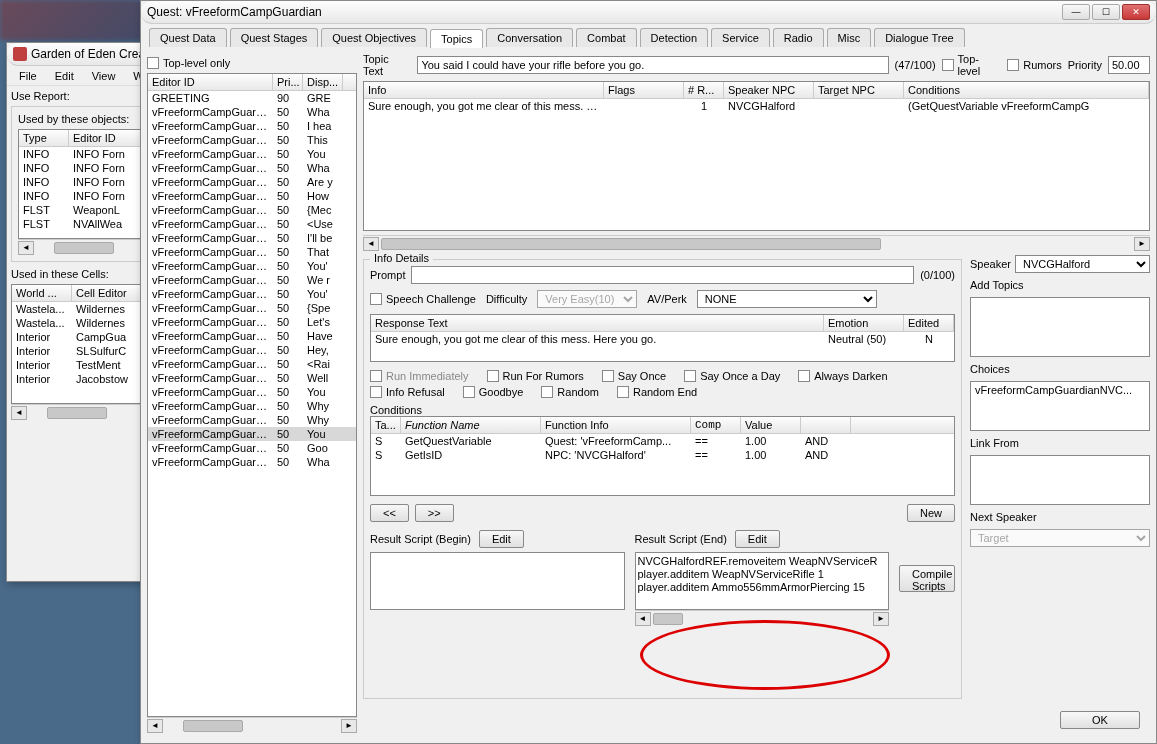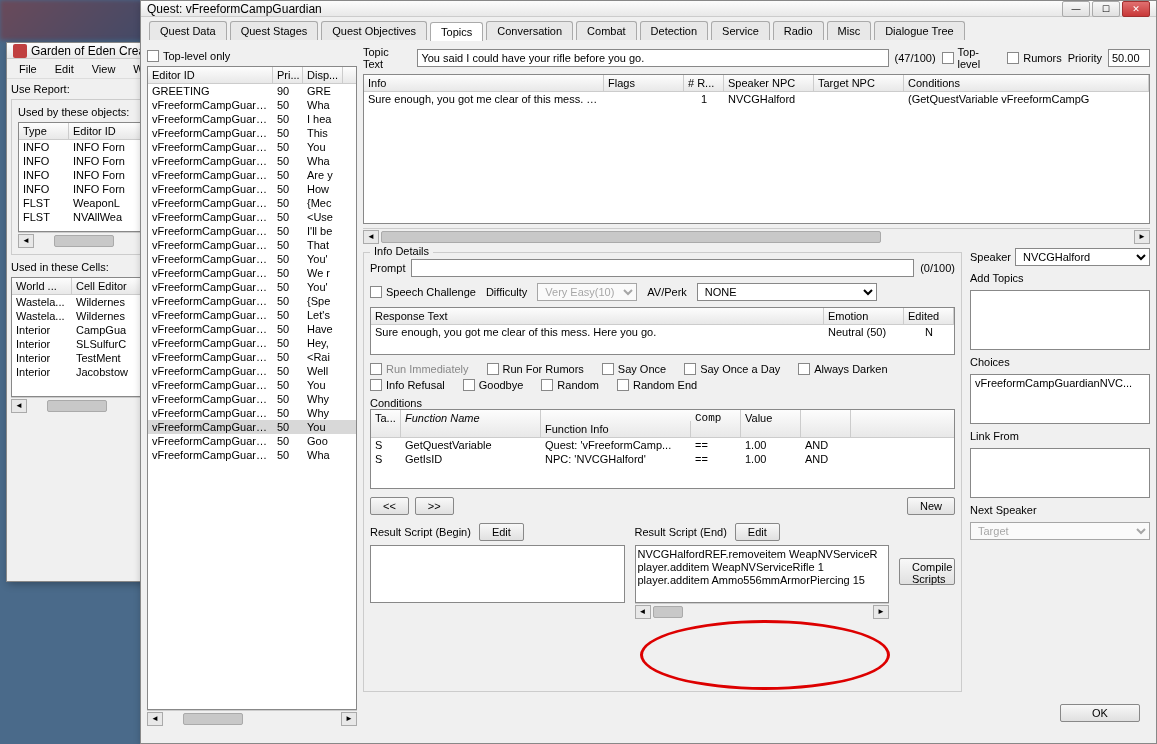--- a/index.html
+++ b/index.html
@@ -1,19 +1,19 @@
 <!DOCTYPE html>
 <html><head>
 <meta charset="utf-8">
 <style>
 * { box-sizing: border-box; font-family: "Segoe UI", Tahoma, sans-serif; font-size: 11px; }
 body { margin: 0; background: #4a6a8a; width: 1157px; height: 744px; overflow: hidden; position: relative; }
 
 .window { position: absolute; background: #f0f0f0; border: 1px solid #888; box-shadow: 2px 2px 8px rgba(0,0,0,.3); }
-.titlebar { height: 16px; background: linear-gradient(#fdfdfd,#e8e8e8); border-bottom: 1px solid #ccc; display: flex; align-items: center; padding: 0 6px; }
+.titlebar { height: 23px; background: linear-gradient(#fdfdfd,#e8e8e8); border-bottom: 1px solid #ccc; display: flex; align-items: center; padding: 0 6px; border-radius: 11px; }
 .titlebar .title { flex: 1; font-size: 12px; }
 .titlebar .btns { display: flex; gap: 2px; }
 .titlebar .btn { width: 28px; height: 16px; border: 1px solid #aaa; background: linear-gradient(#f8f8f8,#e0e0e0); border-radius: 2px; display:flex;align-items:center;justify-content:center;font-size:9px;}
 .titlebar .btn.close { background: linear-gradient(#e07070,#c83838); color:#fff; border-color:#a03030;}
 
 .menubar { height: 20px; display: flex; align-items: center; padding: 0 4px; gap: 2px; background:#f0f0f0; border-bottom:1px solid #ddd;}
 .menubar span { padding: 2px 8px; }
 
 .tabs { display:flex; gap:3px; padding: 4px 8px 0 8px; background:#f0f0f0; }
 .tab { padding: 3px 10px; border:1px solid #aaa; border-bottom:none; background:#e8e8e8; border-radius:3px 3px 0 0;}
@@ -446,21 +446,21 @@
                 <span class="box"></span>
                 <span>Random End</span>
               </div>
           </div>
 
           <div>Conditions</div>
           <div class="listview" style="height:80px;">
             <div class="hdr">
               <div style="width:30px;">Ta...</div>
               <div style="width:140px;font-style:italic;">Function Name</div>
-              <div style="width:150px;margin-top:11px;">Function Info</div>
+              <div style="width:150px;">Function Info</div>
               <div style="width:50px;font-family:Liberation Mono, monospace;">Comp</div>
               <div style="width:60px;">Value</div>
               <div style="width:50px;"></div>
             </div>
             <div id="cond-rows">
                 <div class="row">
                   <div style="width: 30px;">S</div>
                   <div style="width: 140px;">GetQuestVariable</div>
                   <div style="width: 150px;">Quest: 'vFreeformCamp...</div>
                   <div style="width: 50px;">==</div>

